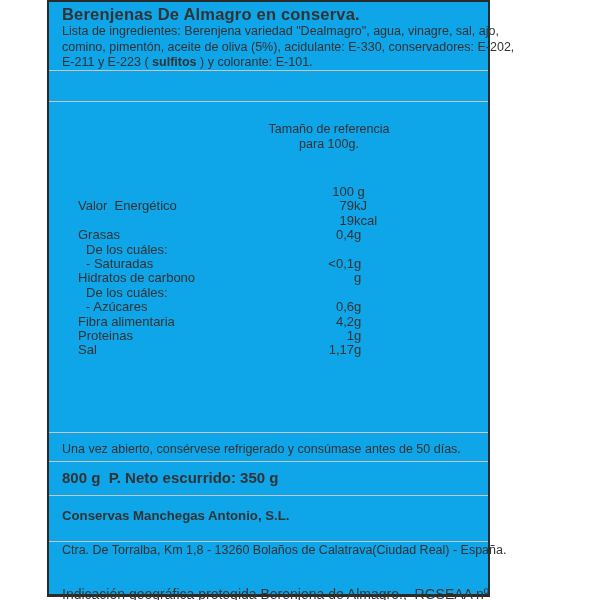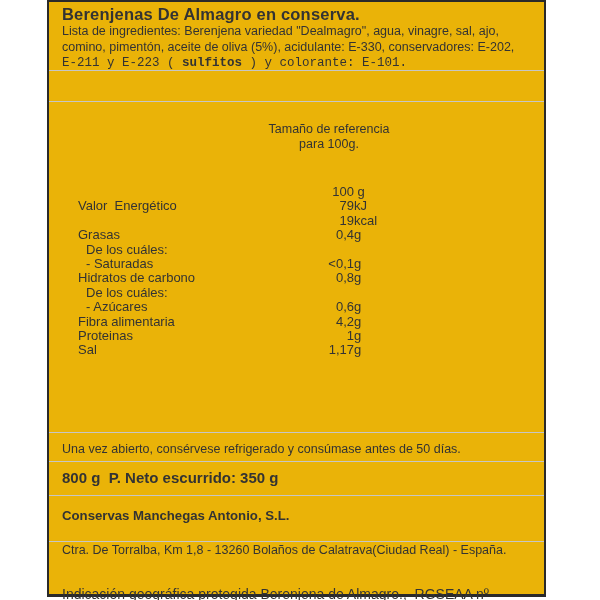--- a/index.html
+++ b/index.html
@@ -9,29 +9,29 @@
     height: 600px;
     background: #ffffff;
     font-family: "Liberation Sans", sans-serif;
     color: #333333;
     -webkit-font-smoothing: antialiased;
   }
   .label-box {
     position: absolute;
     left: 47px;
     top: 0;
-    width: 499px;
+    width: 443px;
     height: 597px;
     box-sizing: border-box;
     border: 2px solid #2a2a2a;
     border-bottom-width: 3px;
-    background: #eab308;
+    background: #0ea5e9;
   }
   .abs { position: absolute; }
-  .pre { white-space: pre; font-family: Liberation Mono, monospace; }
+  .pre { white-space: pre; }
 
   .title {
     top: 3px; left: 13px;
     font-size: 16.5px;
     font-weight: bold;
     letter-spacing: 0.2px;
     white-space: pre;
   }
   .ingredients {
     top: 22px; left: 13px;
@@ -155,21 +155,20 @@
       <span class="nnum"></span>
       <span class="nunit"></span>
     </div>
     <div class="nrow">
       <span class="nlabel ind">- Saturadas</span>
       <span class="nnum">&lt;0,1</span>
       <span class="nunit">g</span>
     </div>
     <div class="nrow">
       <span class="nlabel">Hidratos de carbono</span>
-      <span class="nnum">0,8</span>
       <span class="nunit">g</span>
     </div>
     <div class="nrow">
       <span class="nlabel ind">De los cuáles:</span>
       <span class="nnum"></span>
       <span class="nunit"></span>
     </div>
     <div class="nrow">
       <span class="nlabel ind">- Azúcares</span>
       <span class="nnum">0,6</span>

